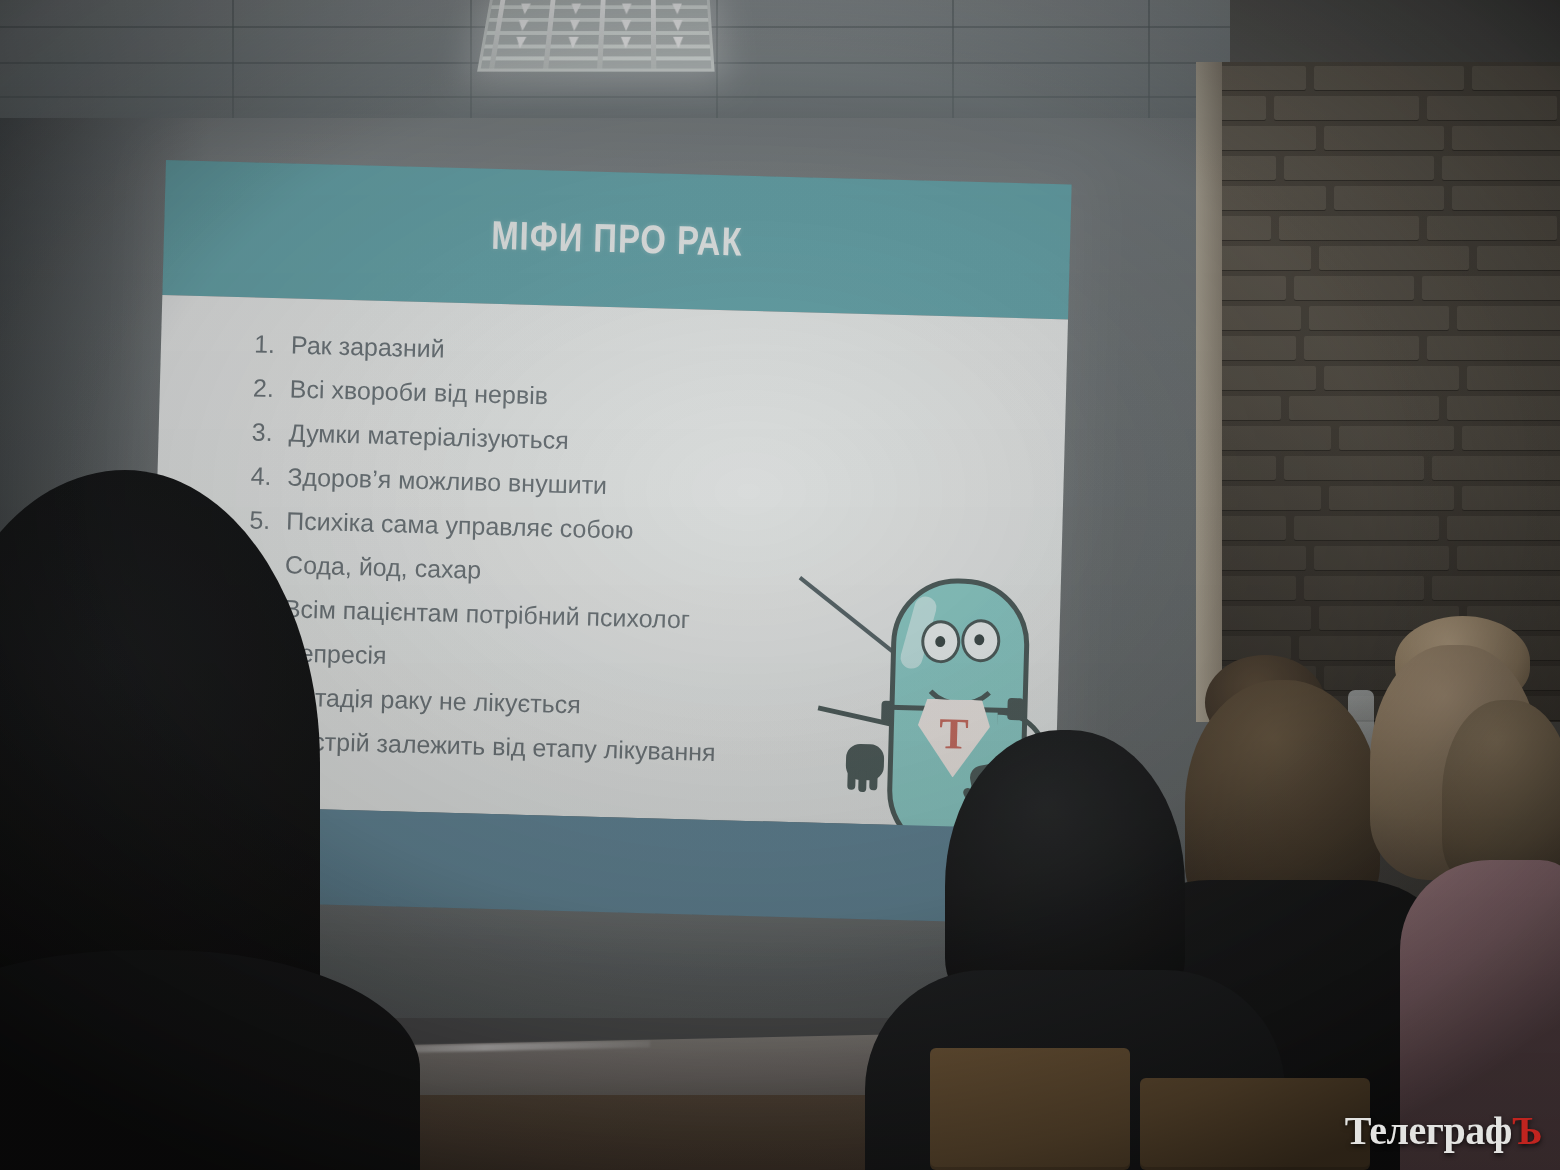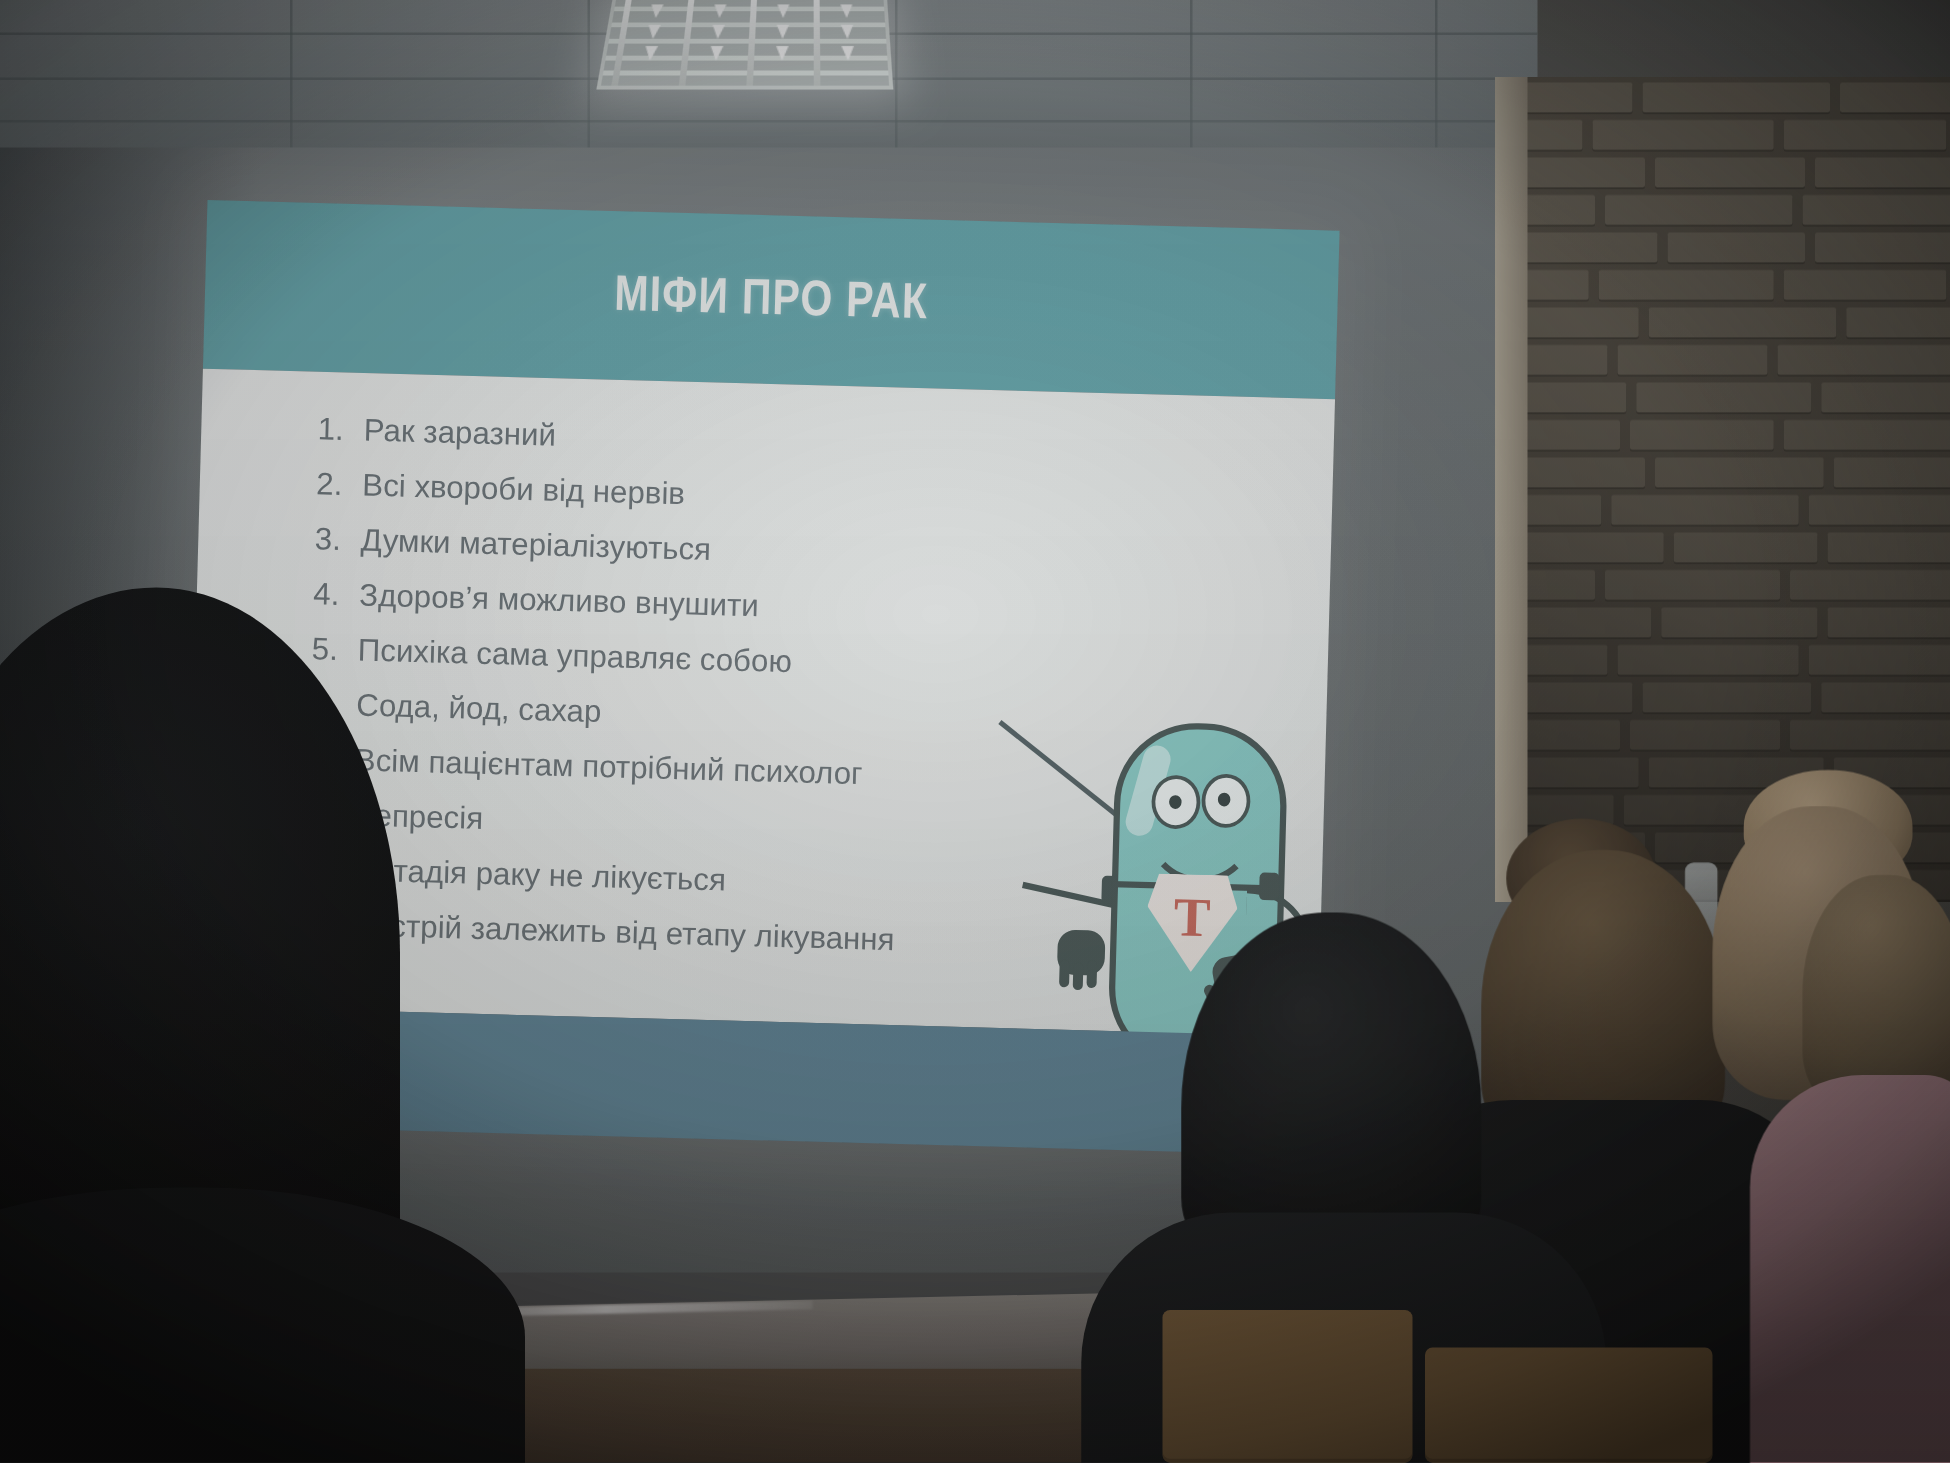--- a/index.html
+++ b/index.html
@@ -536,14 +536,17 @@
   <div class="chair-back cb1"></div>
   <div class="chair-back cb2"></div>
 
   <div class="p-chairfabric"></div>
   <div class="person p-hood-left"></div>
   <div class="p-hood-left-shoulder"></div>
 
   <div class="warm"></div>
   <div class="vignette"></div>
 
+  <div class="watermark">
+    <span class="wm-main">Телеграф</span><span class="wm-accent">Ъ</span>
+  </div>
 
 </div>
 
 </body></html>

